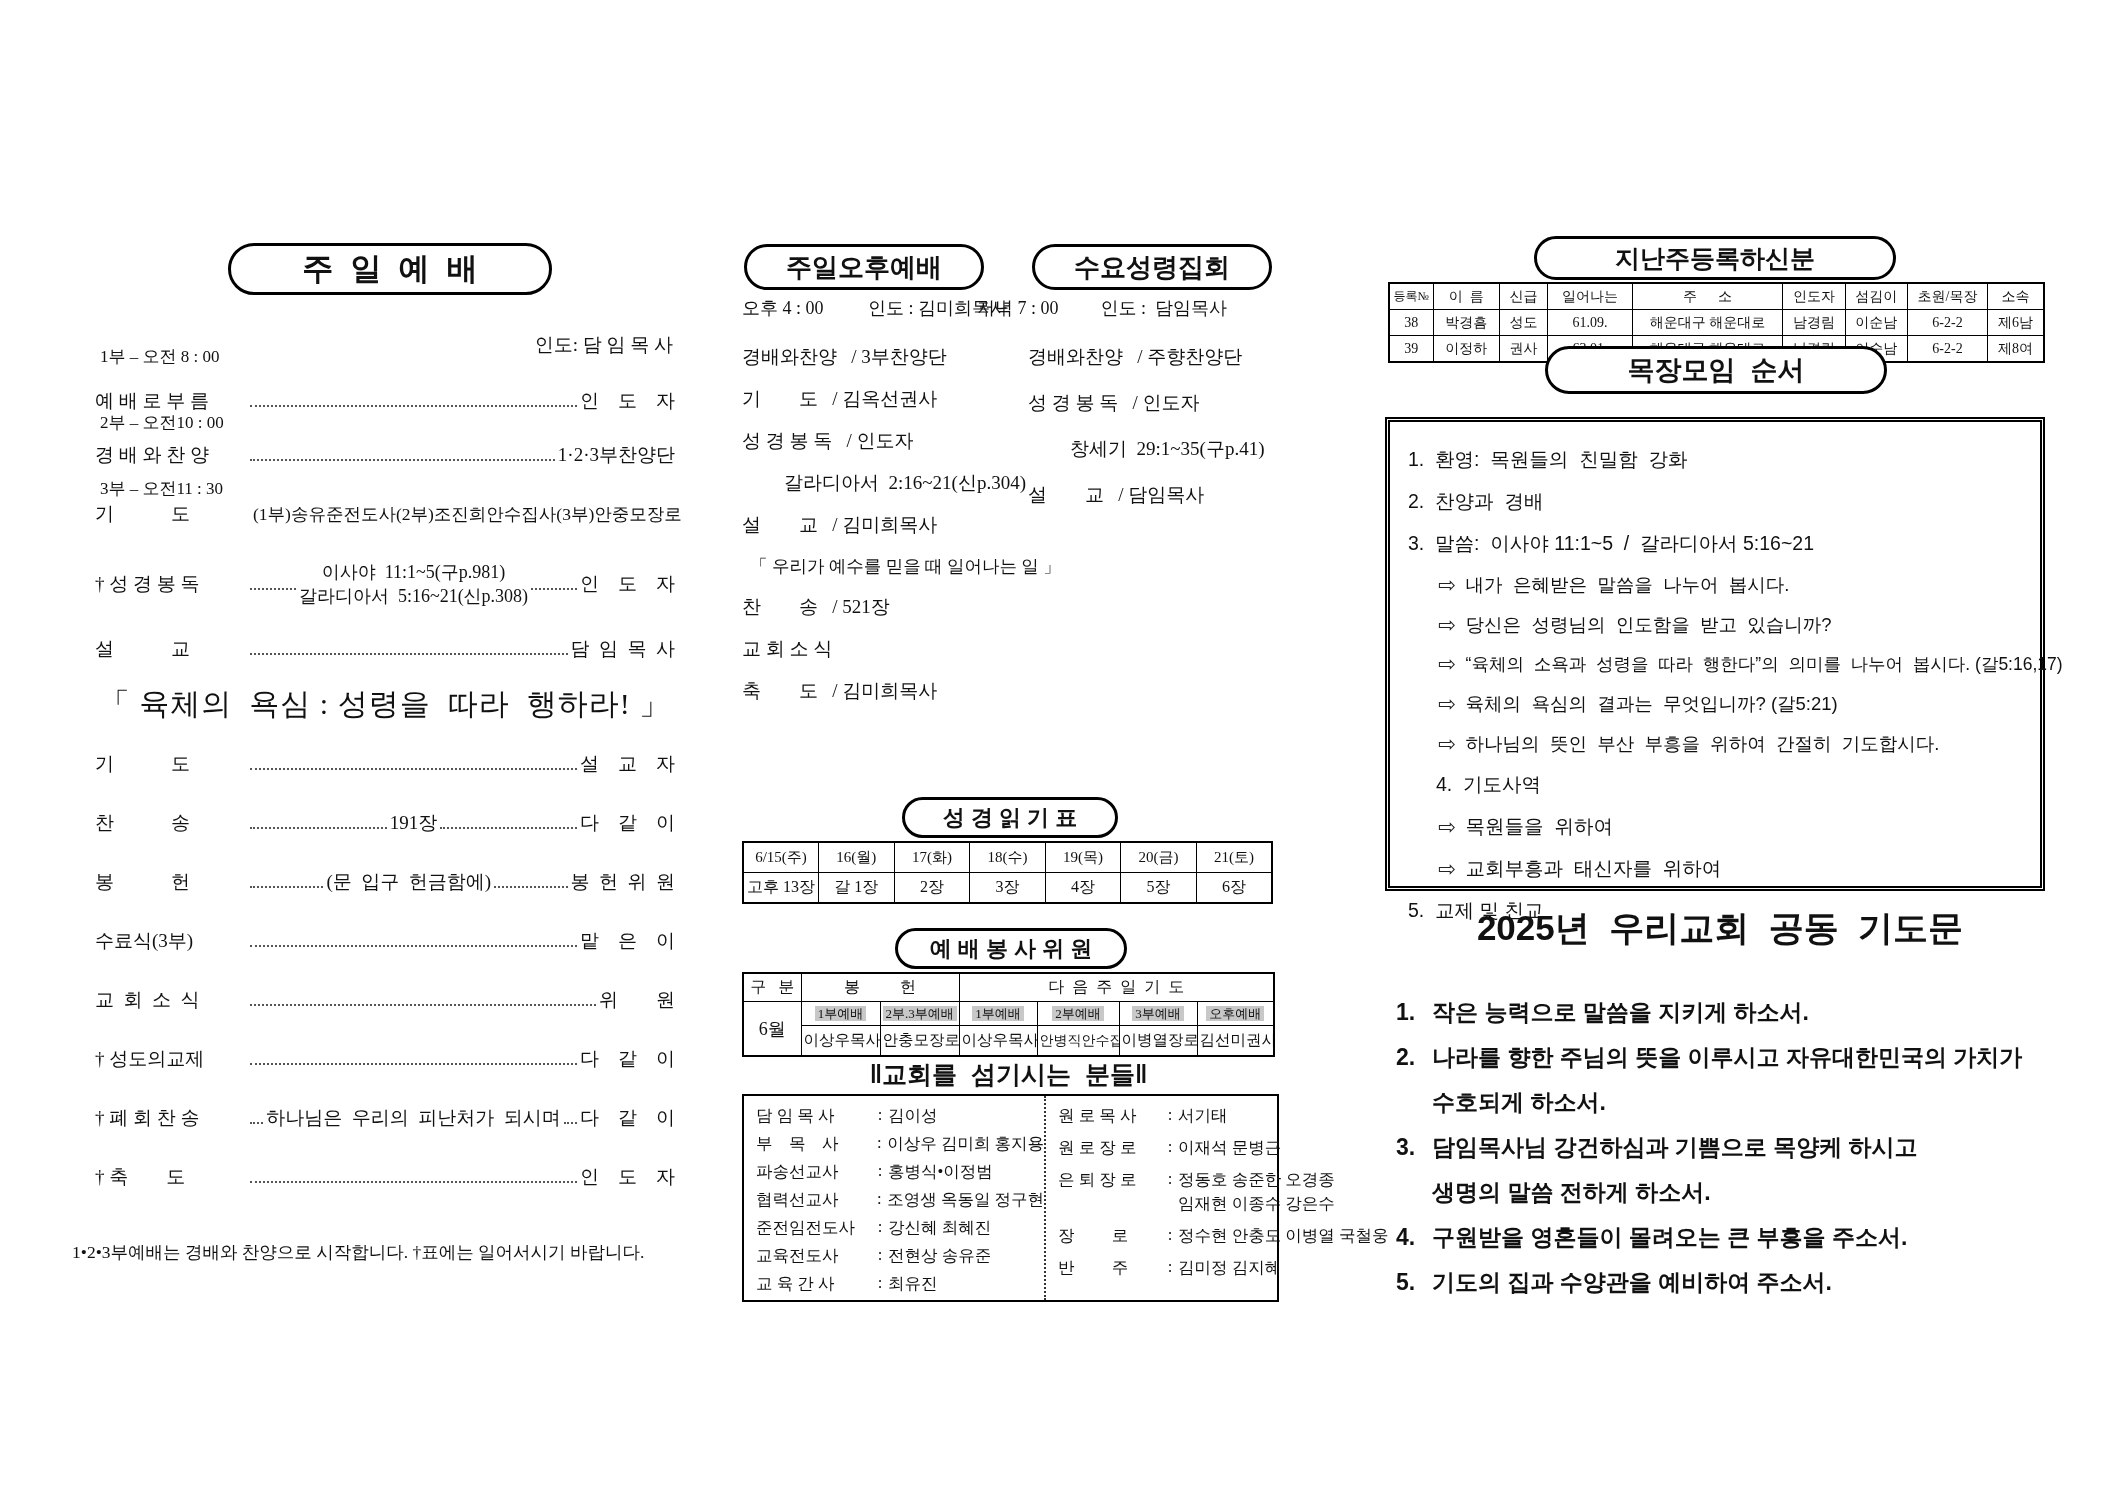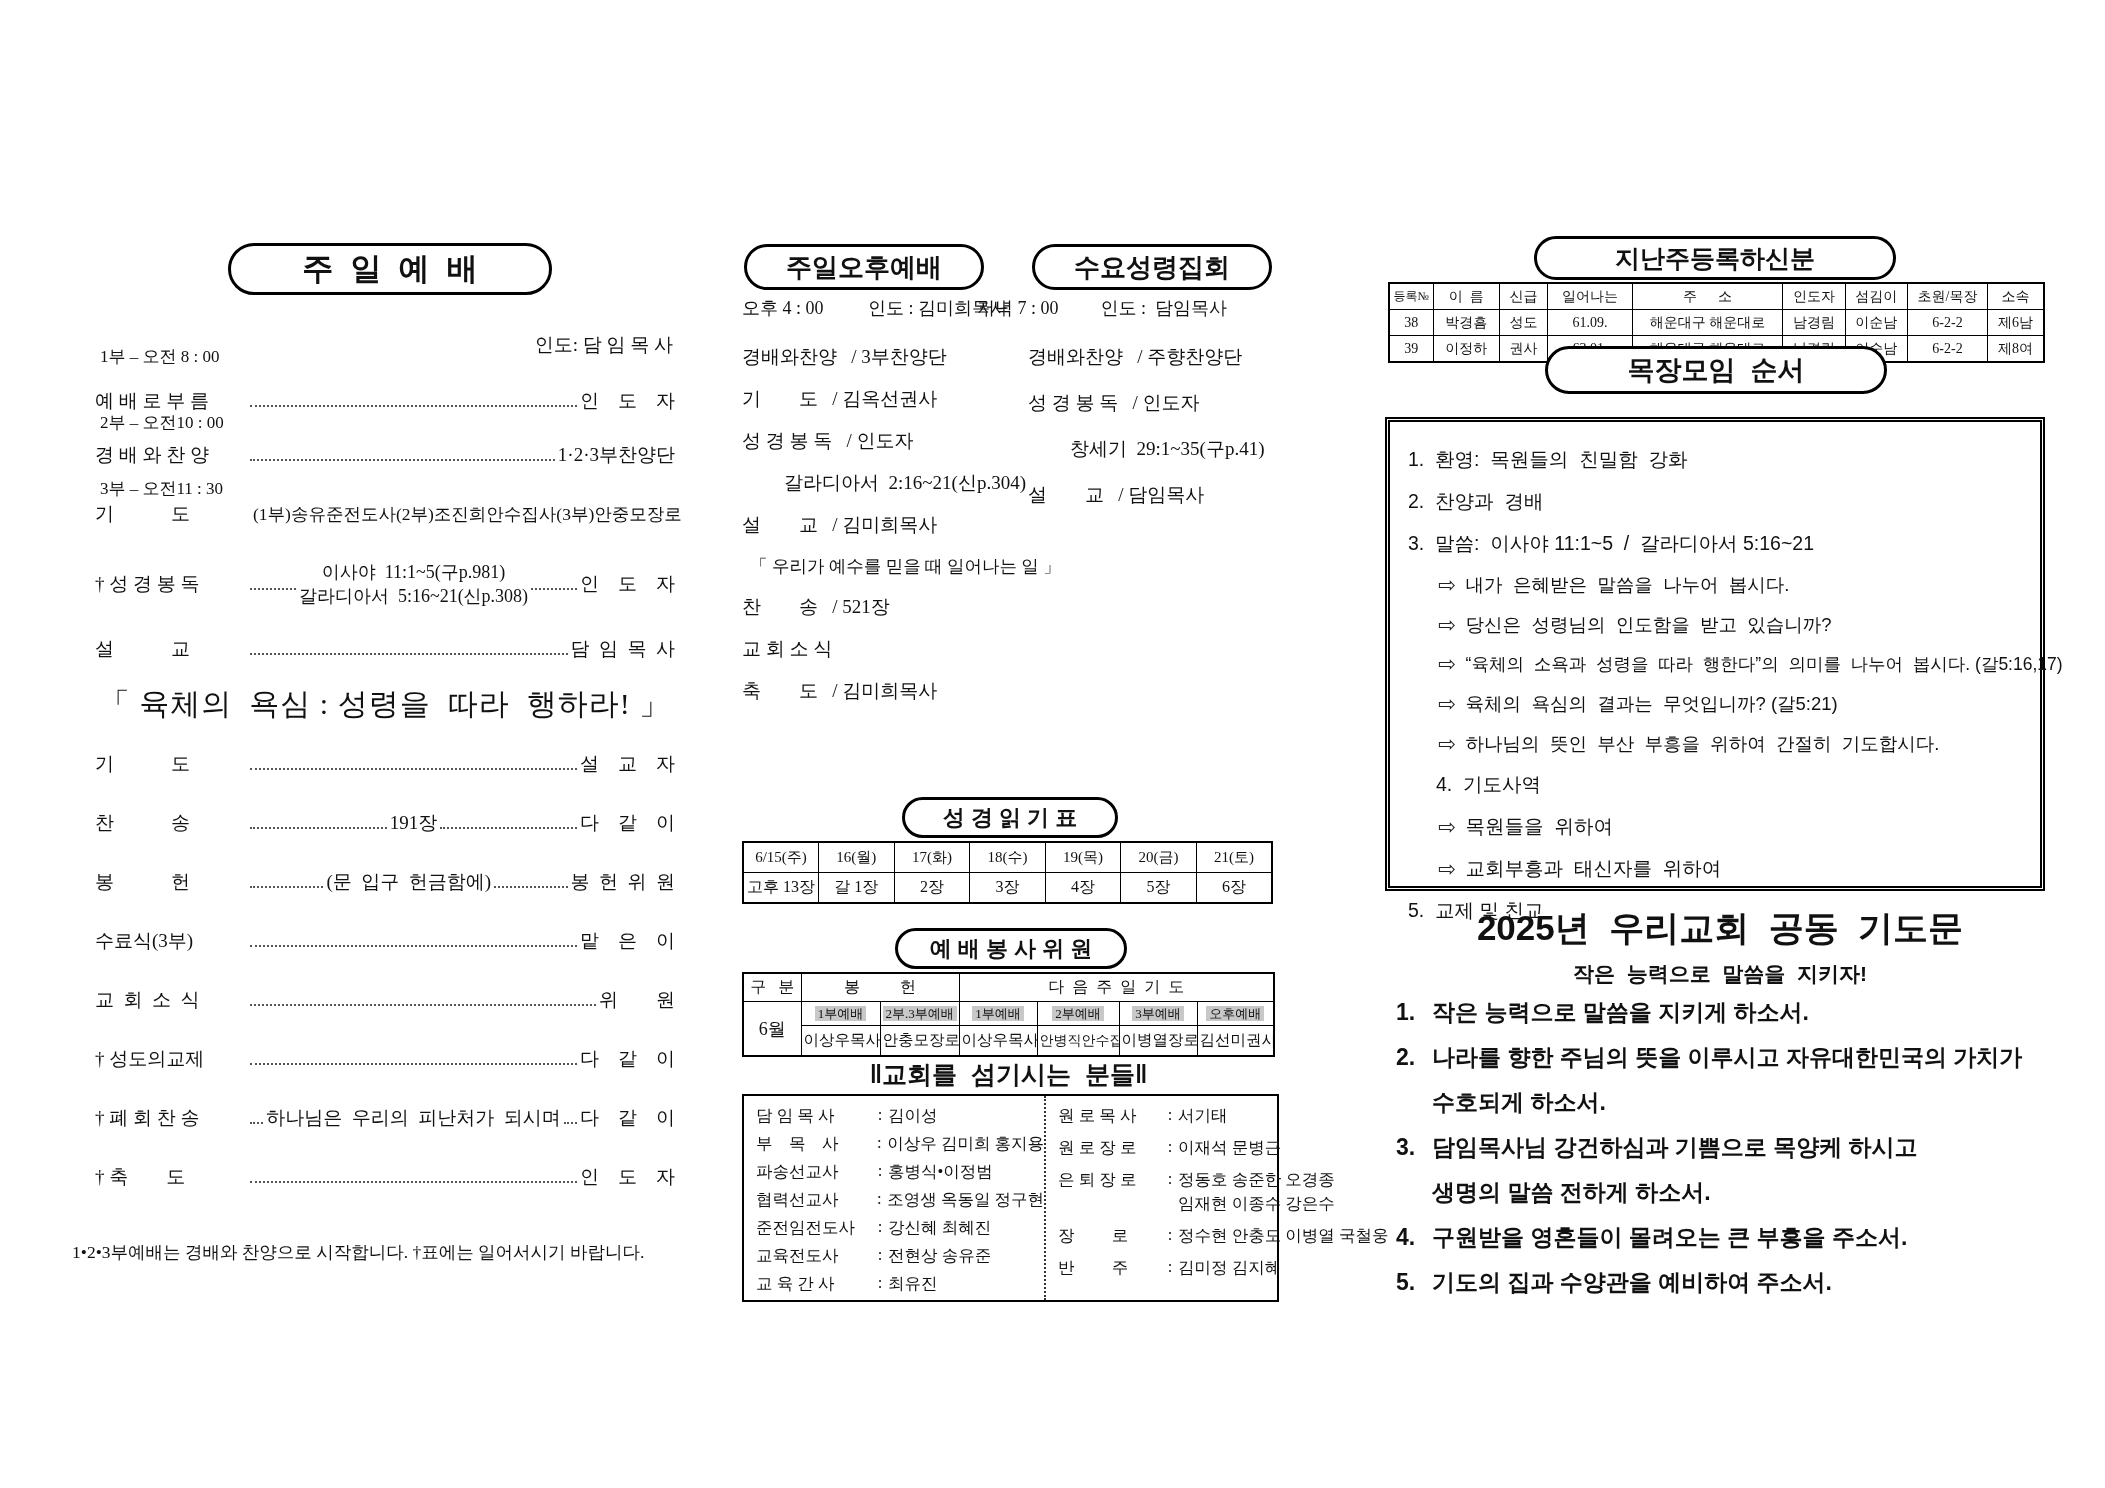--- a/index.html
+++ b/index.html
@@ -344,21 +344,20 @@
     <div class="mk-item mk-arrow" style="font-size:17.5px;"><span class="arr">⇨</span><span>“육체의  소욕과  성령을  따라  행한다”의  의미를  나누어  봅시다. (갈5:16,17)</span></div>
     <div class="mk-item mk-arrow" style="font-size:18.5px;"><span class="arr">⇨</span><span>육체의  욕심의  결과는  무엇입니까? (갈5:21)</span></div>
     <div class="mk-item mk-arrow" style="font-size:18.5px;"><span class="arr">⇨</span><span>하나님의  뜻인  부산  부흥을  위하여  간절히  기도합시다.</span></div>
     <div class="mk-item mk-ind"><span>4.  기도사역</span></div>
     <div class="mk-item mk-arrow"><span class="arr">⇨</span><span>목원들을  위하여</span></div>
     <div class="mk-item mk-arrow"><span class="arr">⇨</span><span>교회부흥과  태신자를  위하여</span></div>
     <div class="mk-item"><span>5.  교제 및 친교</span></div>
   </div>
 
   <div class="abs pr-title" style="left:1420px;top:905px;width:600px;">2025년  우리교회  공동  기도문</div>
-  <div class="abs pr-sub" style="left:1420px;top:960px;width:600px;">작은  능력으로  말씀을  지키자!</div>
   <div class="abs pr-items" style="left:1396px;top:990px;width:645px;">
     <div class="pr-item">
       <span class="pnum">1.</span>
       <span class="ptext">작은 능력으로 말씀을 지키게 하소서.</span>
     </div>
     <div class="pr-item">
       <span class="pnum">2.</span>
       <span class="ptext">나라를 향한 주님의 뜻을 이루시고 자유대한민국의 가치가
 수호되게 하소서.</span>
     </div>

